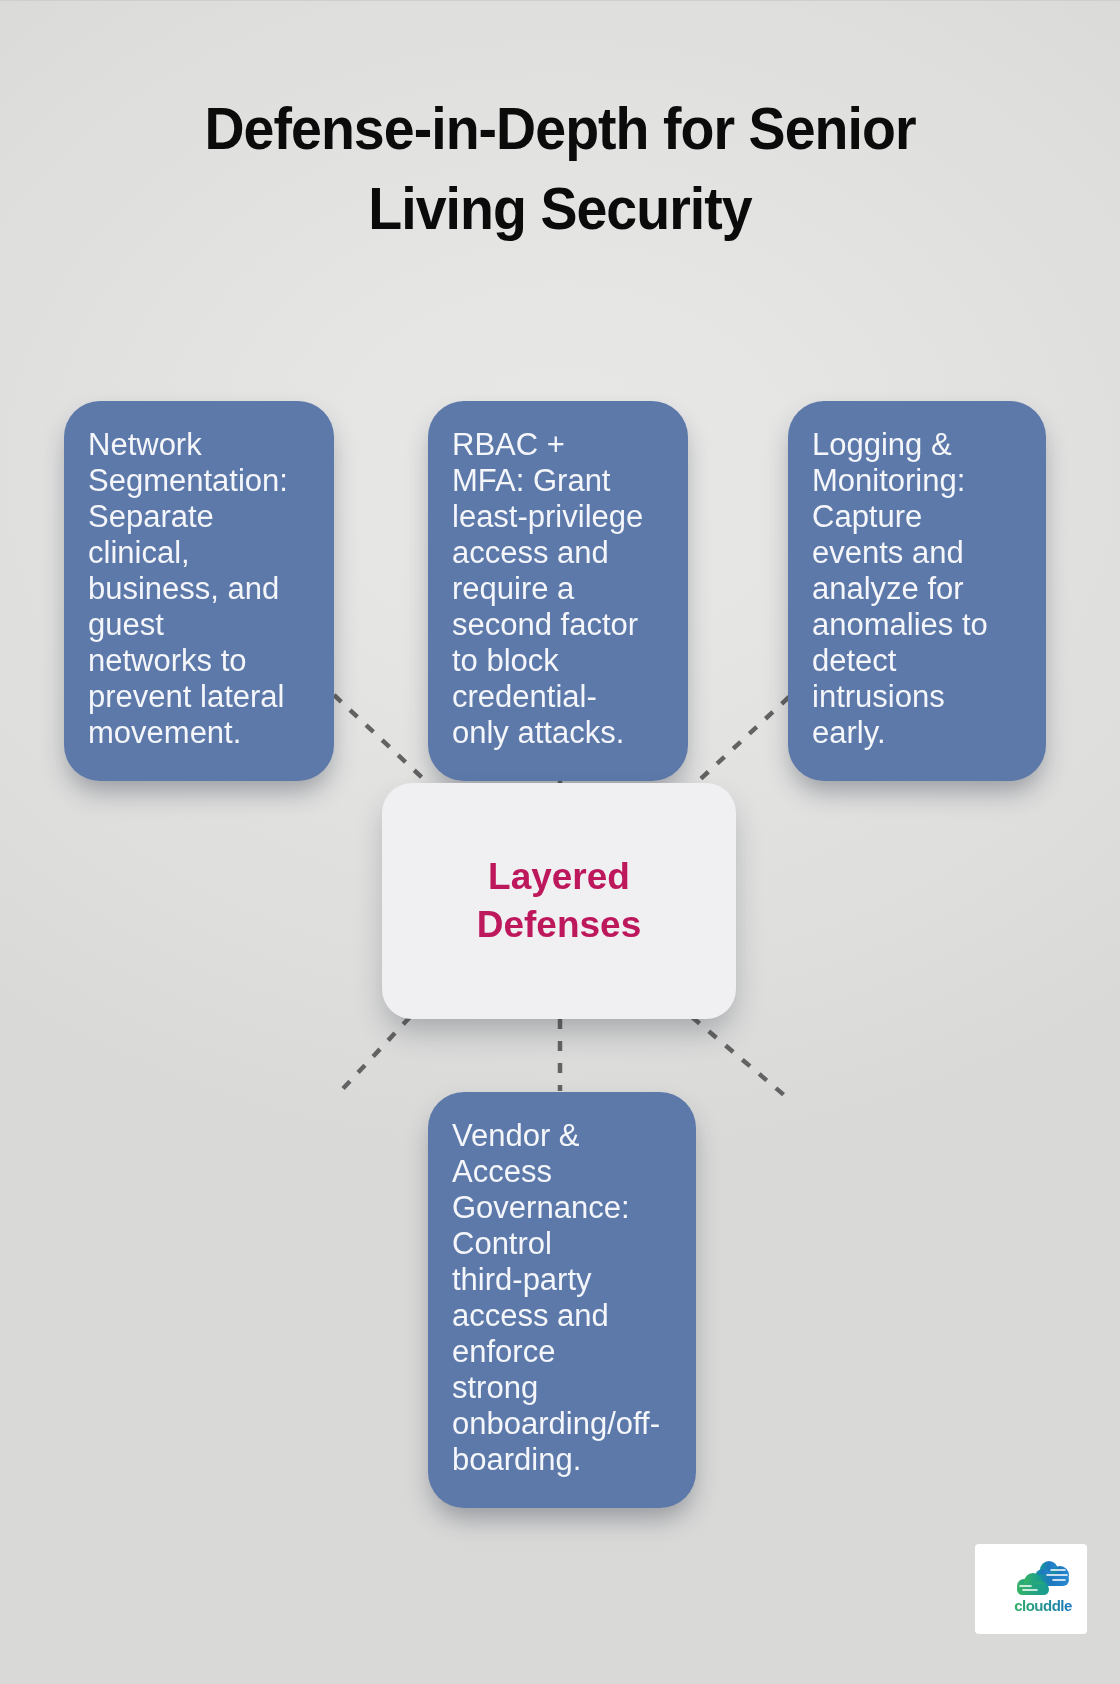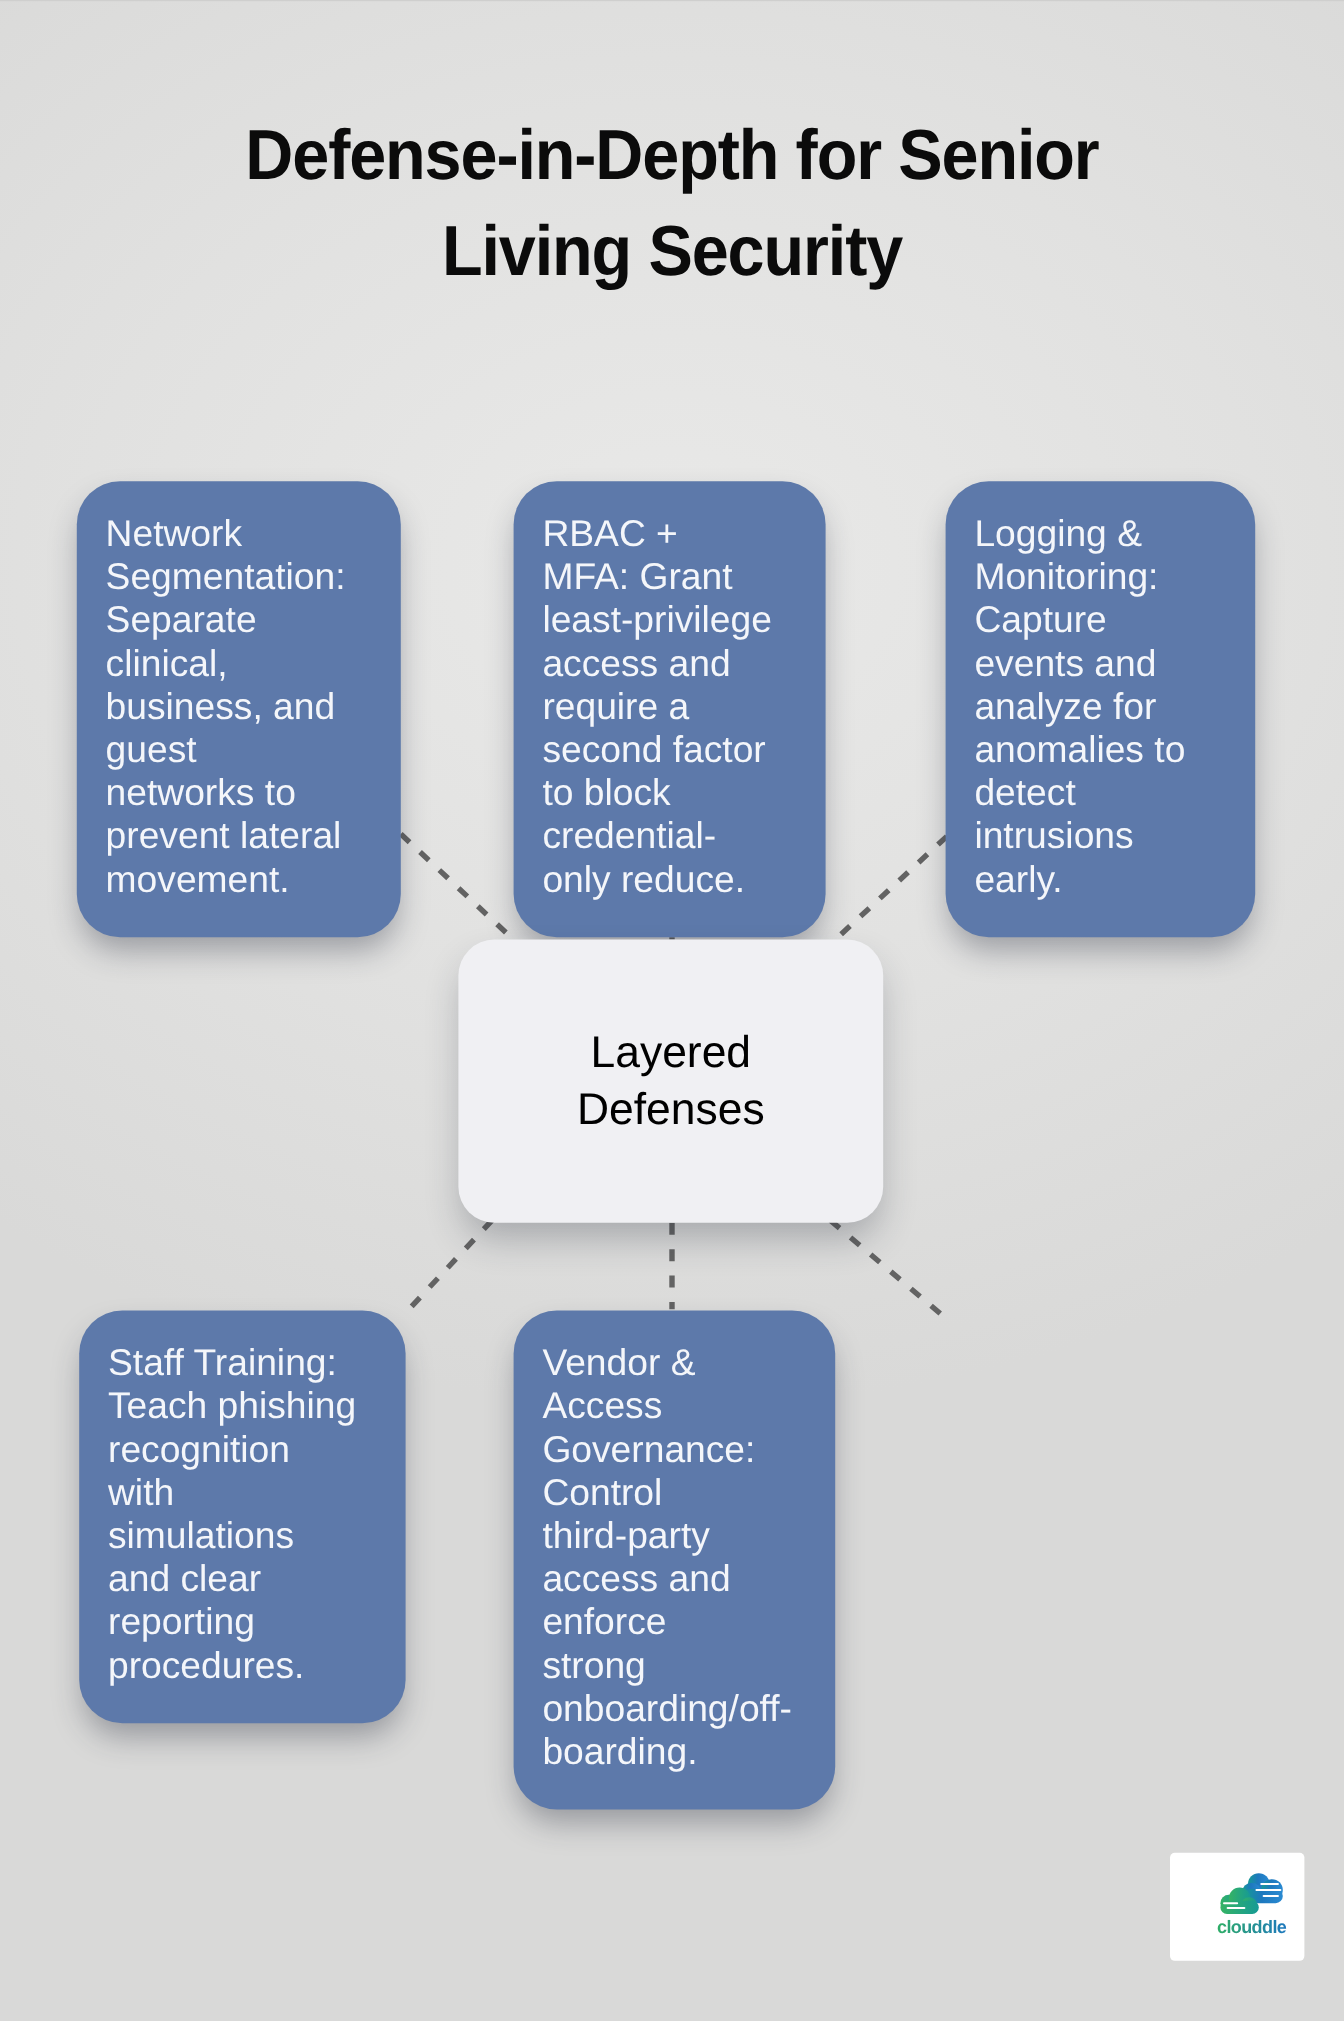--- a/index.html
+++ b/index.html
@@ -58,23 +58,23 @@
     background:#f0f0f3;
     border-radius:30px;
     box-shadow:0 16px 30px -4px rgba(40,45,60,.30);
     display:flex;align-items:center;justify-content:center;
     text-align:center;
   }
   .center-node p{
     margin:0;
     max-width:210px;
     font-size:37px;
-    font-weight:400;
+    font-weight:700;
     line-height:1.3;
-    color:#000000;
+    color:#be185d;
   }
   .logo-tile{
     position:absolute;
     left:975px; top:1543px;
     width:88px; height:90px;
     background:#ffffff;
     border-radius:4px;
     display:flex;flex-direction:column;align-items:center;justify-content:center;padding-left:24px;
   }
 </style>
@@ -94,34 +94,31 @@
       <line x1="560" y1="1018" x2="560" y2="1090"></line>
       <line x1="692" y1="1016" x2="784" y2="1094"></line>
     </g>
   </svg>
 
   <div class="card card-1 w208">
     <p>Network Segmentation: Separate clinical, business, and guest networks to prevent lateral movement.</p>
   </div>
 
   <div class="card card-2 w192">
-    <p>RBAC + MFA: Grant least-privilege access and require a second factor to block credential-only reduce.</p>
+    <p>RBAC + MFA: Grant least-privilege access and require a second factor to block credential-only attacks.</p>
   </div>
 
   <div class="card card-3 w208">
     <p>Logging &amp; Monitoring: Capture events and analyze for anomalies to detect intrusions early.</p>
   </div>
 
   <div class="center-node">
     <p>Layered Defenses</p>
   </div>
 
-  <div class="card card-4 w208">
-    <p>Staff Training: Teach phishing recognition with simulations and clear reporting procedures.</p>
-  </div>
 
   <div class="card card-5 w174">
     <p>Vendor &amp; Access Governance: Control third-party access and enforce strong onboarding/off-boarding.</p>
   </div>
 
 
   <div class="logo-tile">
     <svg width="72" height="72" viewBox="0 0 72 72" xmlns="http://www.w3.org/2000/svg">
       <defs>
         <linearGradient id="gBlue" x1="0" y1="0" x2="1" y2="0">

